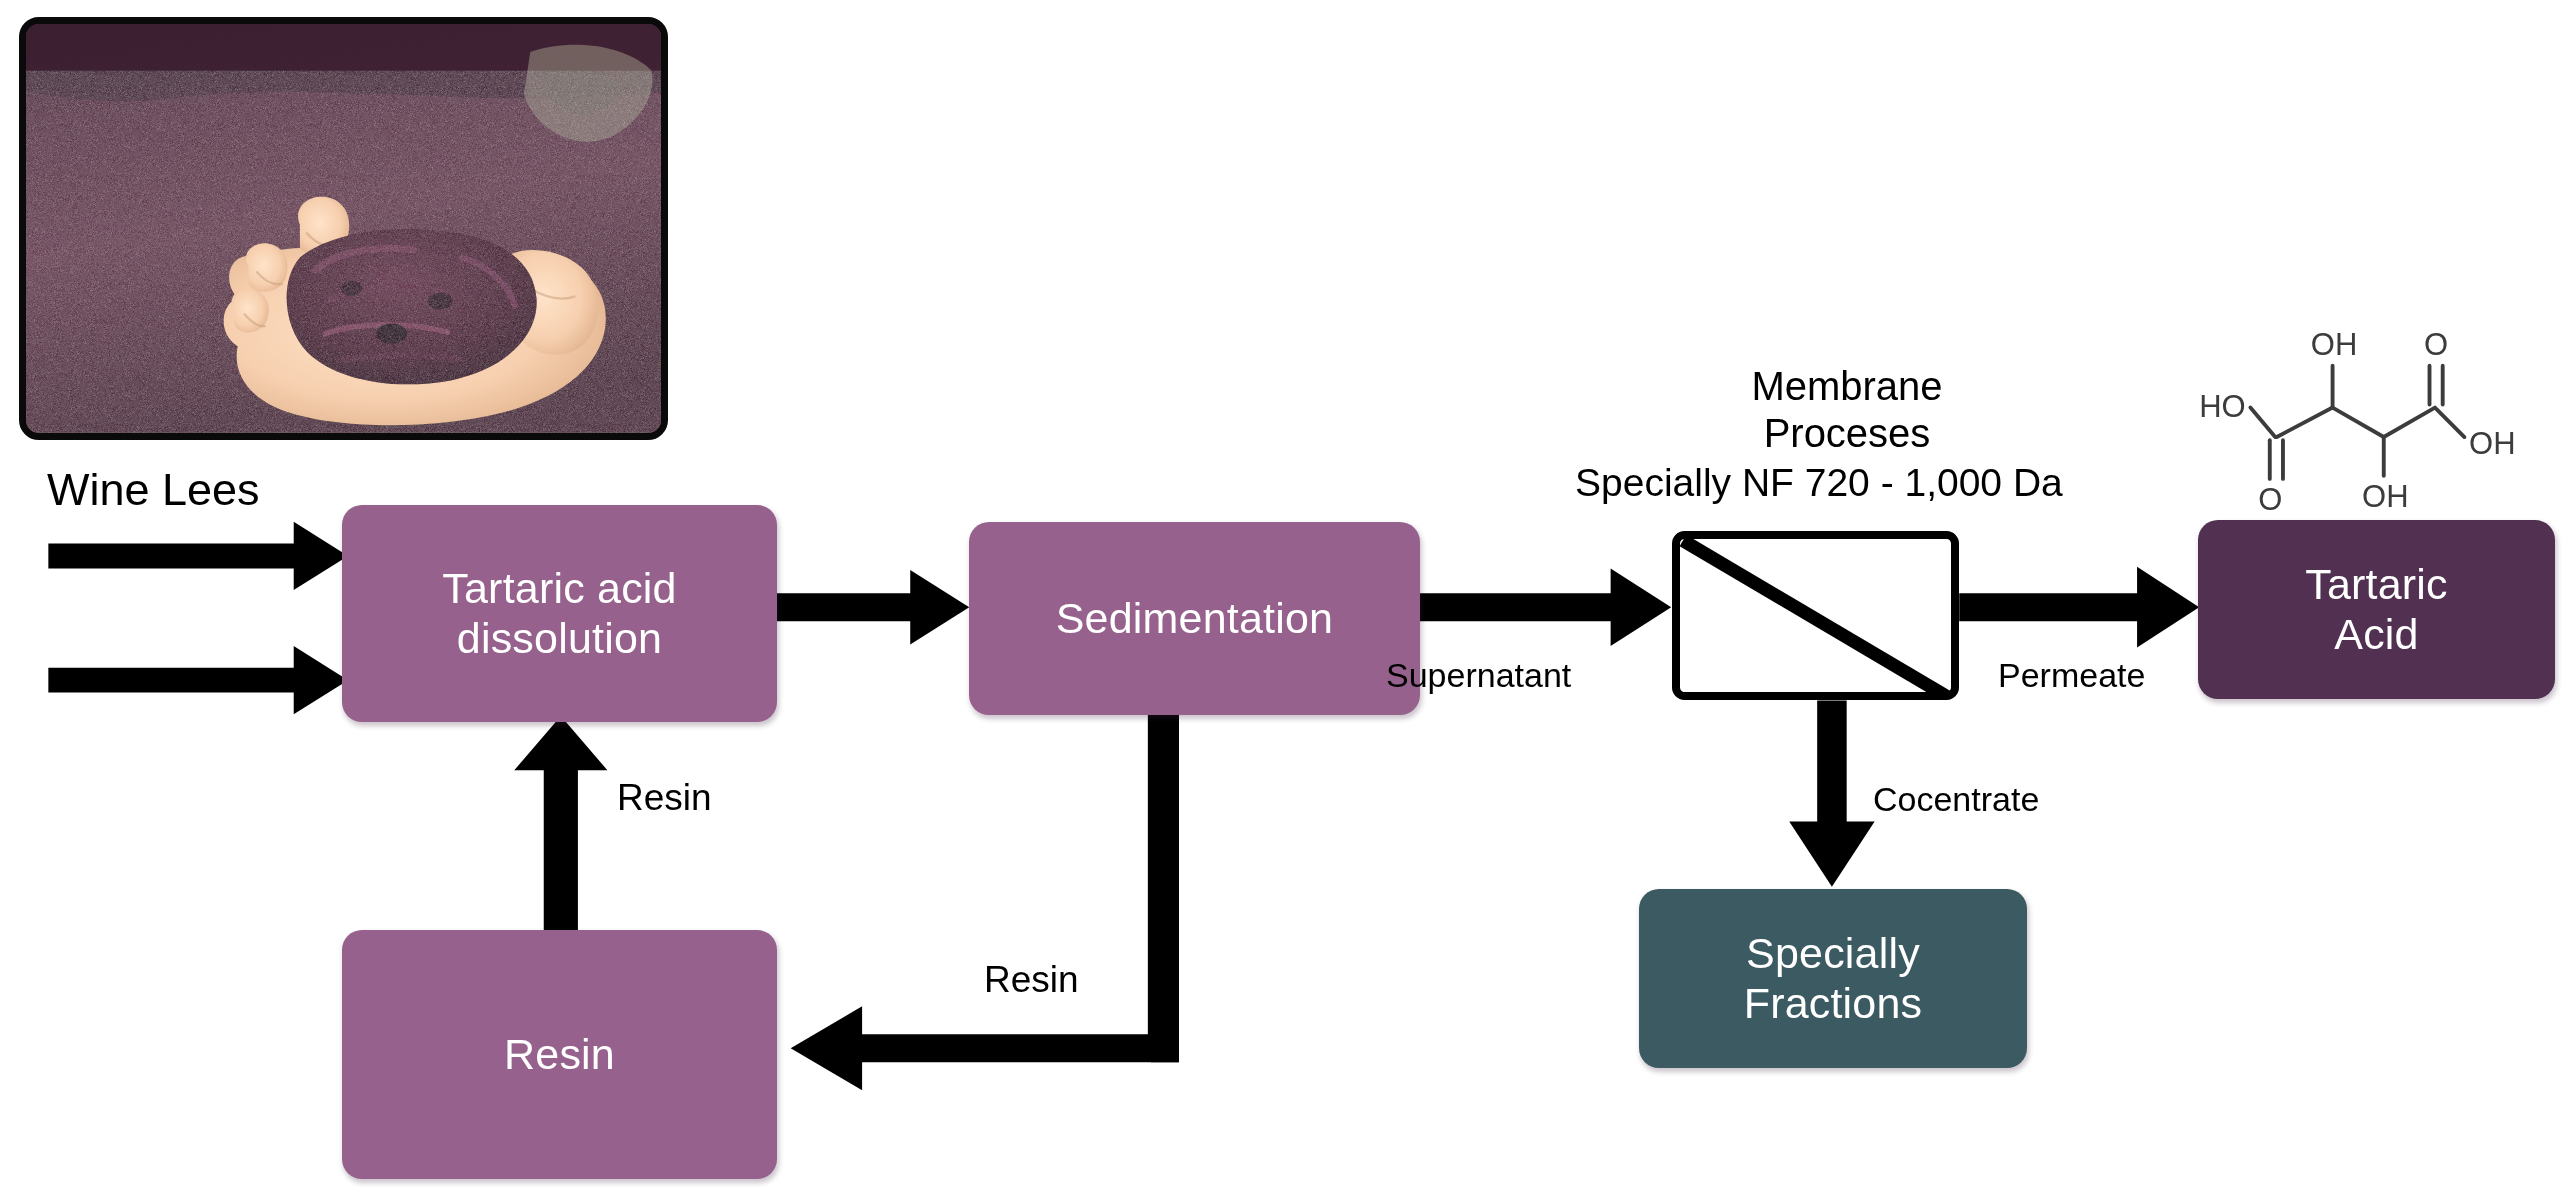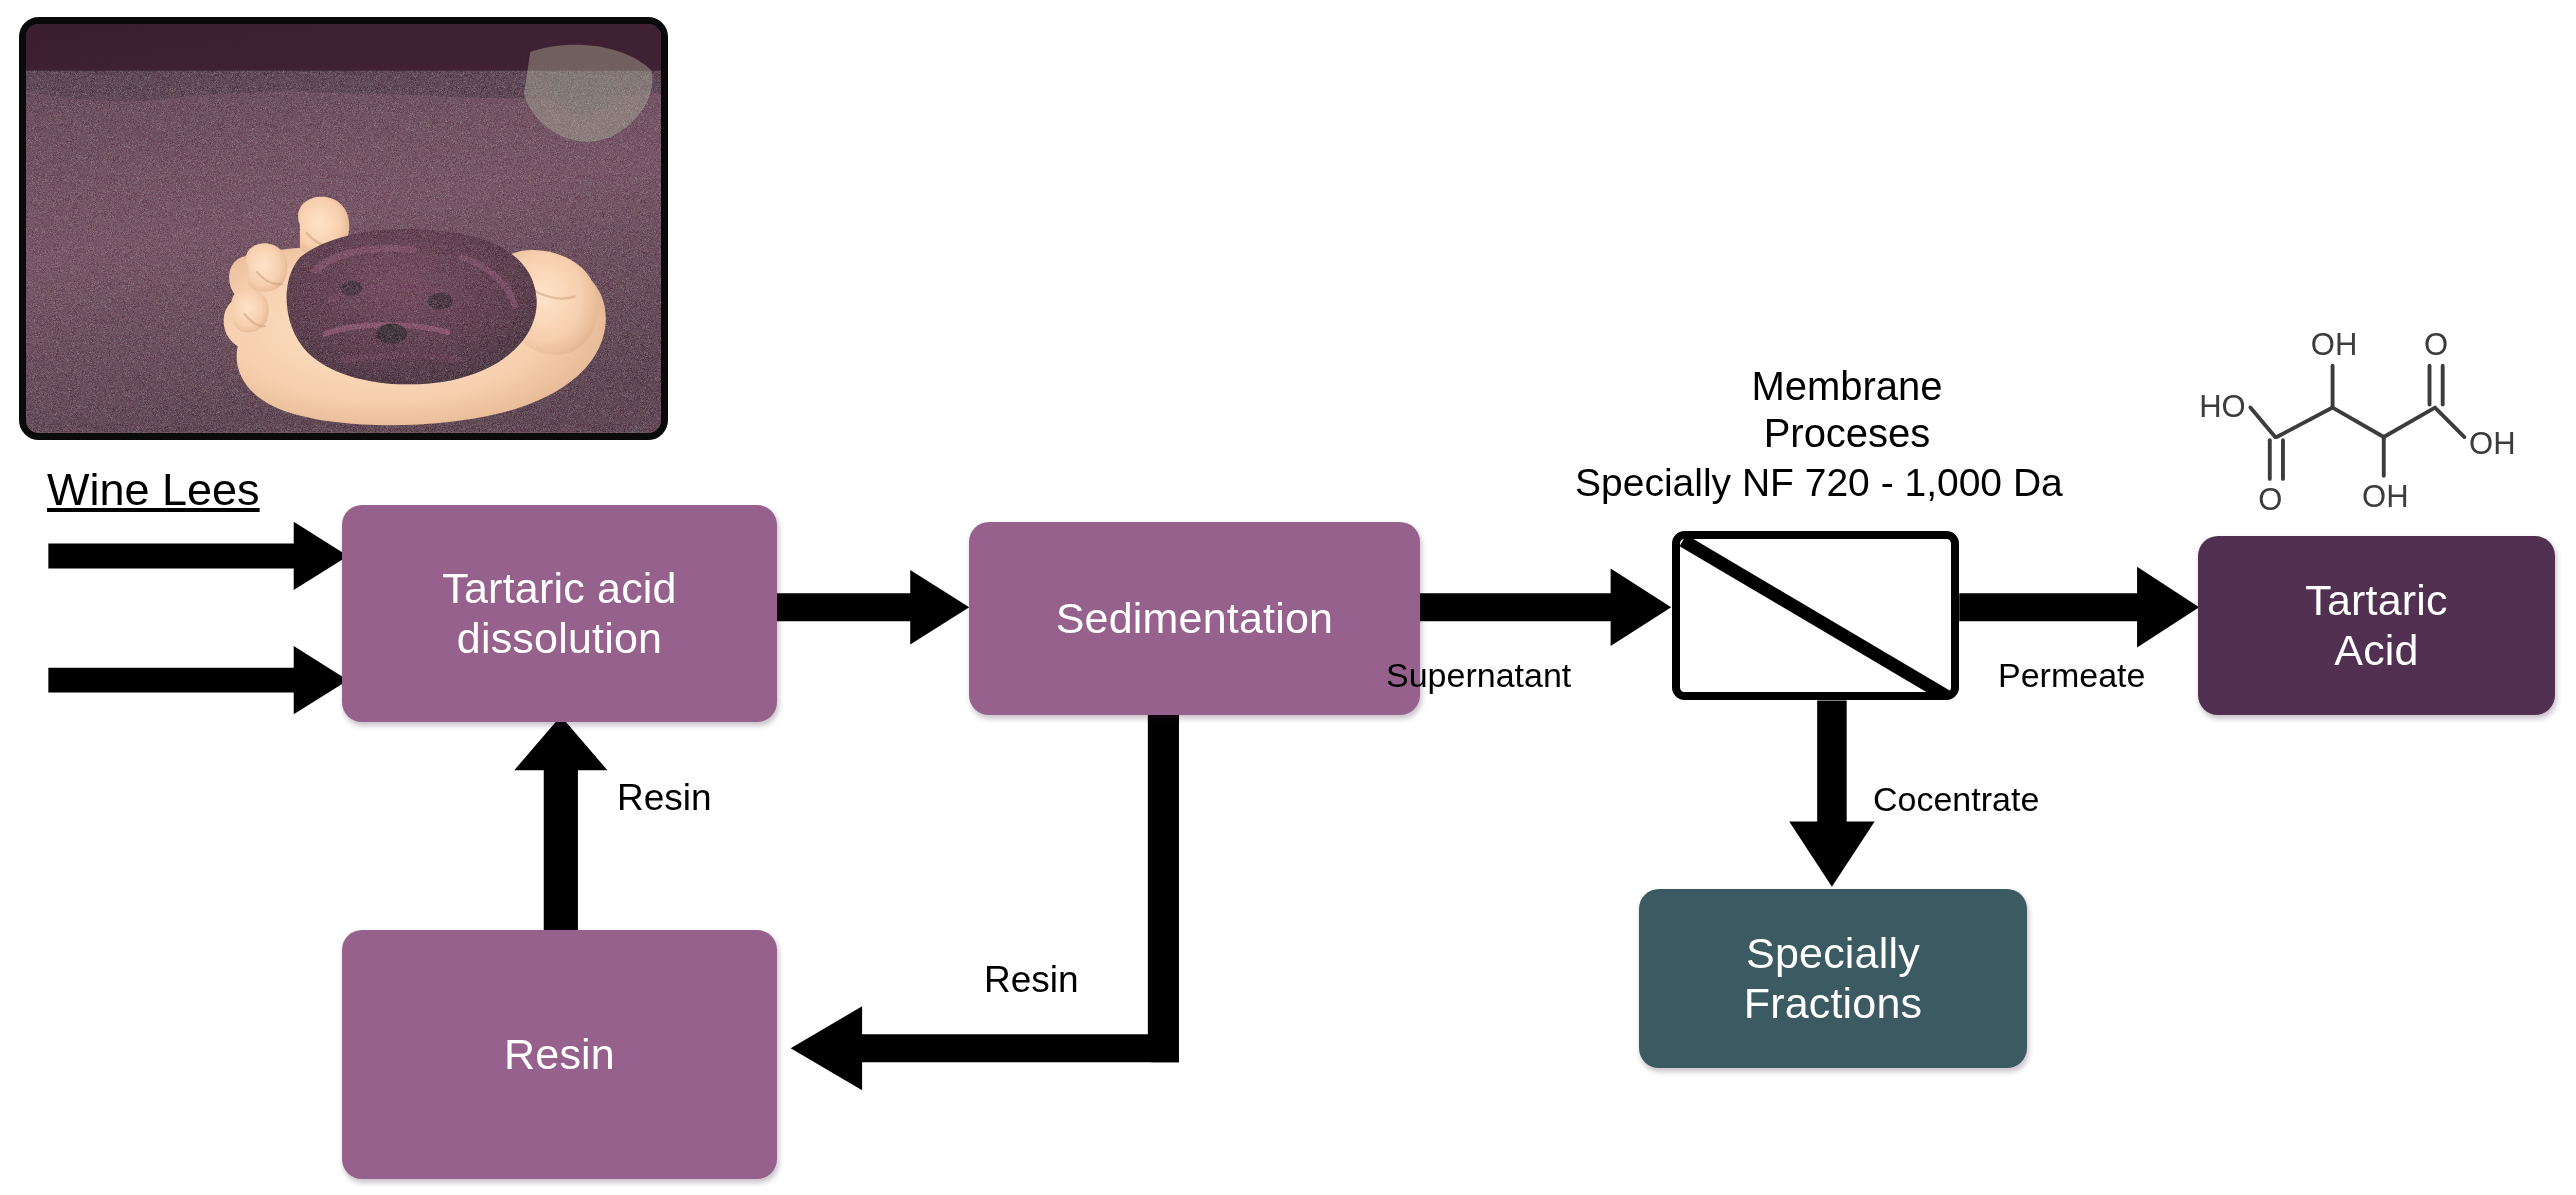--- a/index.html
+++ b/index.html
@@ -24,32 +24,32 @@
     justify-content:center;text-align:center;color:#ffffff;
     line-height:1.16;letter-spacing:0.2px;
     box-shadow:1.6px 3.1px 5.4px rgba(60,35,60,.26);
   }
   .node span{display:block;padding:0 7.8px;}
 
   #node-dissolution{left:342px;top:505px;width:435px;height:217px;background:#96628D;font-size:43px;}
   #node-sedimentation{left:969px;top:522px;width:451px;height:193px;background:#96628D;font-size:43px;}
   #node-resin-regen{left:342px;top:930px;width:435px;height:249px;background:#96628D;font-size:43px;}
   #node-phenolic{left:1639px;top:889px;width:388px;height:179px;background:#3B5A61;font-size:43px;}
-  #node-tartaric-acid{left:2198px;top:536px;width:357px;height:179px;background:#513052;font-size:43px;}
+  #node-tartaric-acid{left:2198px;top:520px;width:357px;height:179px;background:#513052;font-size:43px;}
 
   
   #membrane-unit{
     position:absolute;left:1672px;top:531px;width:287px;height:169px;
     border:8.5px solid #000;border-radius:12.4px;background:#fff;box-sizing:border-box;
   }
   #membrane-unit .diag{position:absolute;inset:0;}
 
   
   .txt{position:absolute;color:#000;white-space:nowrap;}
-  #label-wine-lees{left:47px;top:464px;font-size:45px;text-decoration:underline;}
+  #label-wine-lees{left:47px;top:464px;font-size:45px;}
   #label-h2o-h2so4{left:47px;top:717px;font-size:45px;}
   #label-h2o-h2so4 sub{font-size:29.5px;vertical-align:-.18em;}
   #label-membrane-title{left:1719px;top:363px;font-size:40px;font-weight:normal;line-height:1.18;text-align:center;white-space:normal;width:256px;}
   #label-membrane-spec{left:1575px;top:461px;font-size:39px;}
   #label-supernatant{left:1386px;top:656px;font-size:34px;}
   #label-permeate{left:1998px;top:656px;font-size:34px;}
   #label-cocentrate{left:1873px;top:780px;font-size:34px;}
   #label-resin-up{left:617px;top:777px;font-size:37px;}
   #label-resin-back{left:984px;top:959px;font-size:37px;}
 

